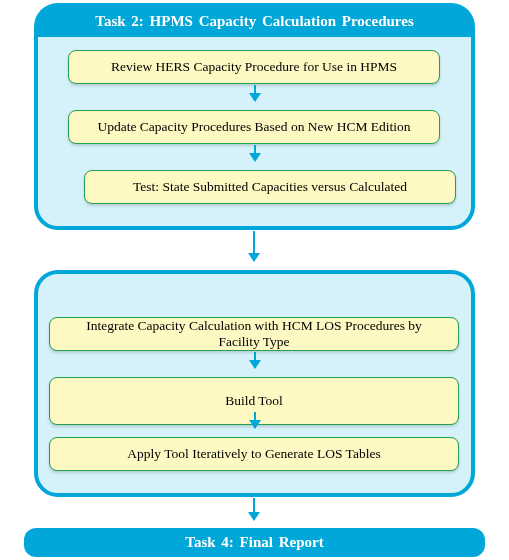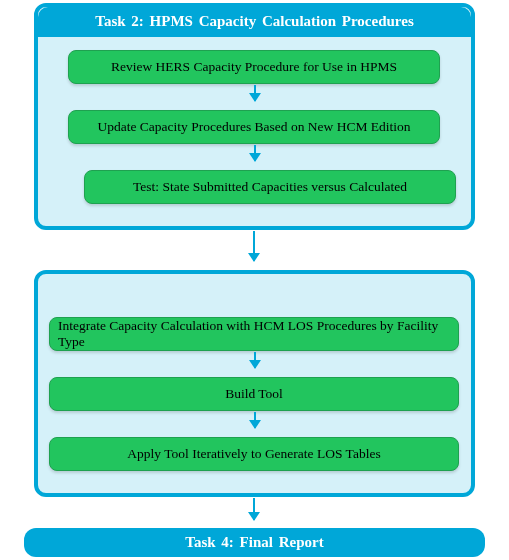--- a/index.html
+++ b/index.html
@@ -7,49 +7,49 @@
     padding: 0;
     width: 509px;
     height: 560px;
     font-family: "Times New Roman", serif;
     background: #fff;
     position: relative;
   }
   .task-block {
     position: absolute;
     border: 4px solid #00a7d8;
-    border-radius: 12px;
+    border-radius: 24px;
     background: #d5f1f9;
     box-sizing: border-box;
   }
   .task-header {
     background: #00a7d8;
     color: #fff;
     font-weight: bold;
     font-size: 15px;
     text-align: center;
     padding: 6px 0 7px 0;
     border-top-left-radius: 10px;
     border-top-right-radius: 10px;
     word-spacing: 2px;
   }
   .step {
     position: absolute;
-    background: #22c55e;
+    background: #fef9c3;
     border: 1px solid #1fa150;
     border-radius: 8px;
     box-shadow: 0 2px 3px rgba(0,0,0,0.15);
-    text-align: left;
+    text-align: center;
     font-size: 13.5px;
     color: #000;
     display: flex;
     align-items: center;
     justify-content: center;
     box-sizing: border-box;
-    padding: 0 8px;
+    padding: 0 18px;
   }
   .arrow {
     position: absolute;
     left: 50%;
     transform: translateX(-50%);
     width: 2px;
     background: #00a7d8;
   }
   .arrow::after {
     content: "";
@@ -90,20 +90,20 @@
   <div class="arrow" style="top:138px; height:16px;"></div>
   <div class="step" style="left:30px; top:163px; width:372px; height:34px;margin-left:16px;">Test:  State Submitted Capacities versus Calculated</div>
 </div>
 
 <div class="arrow" style="left:254px; top:231px; height:30px;"></div>
 
 <div class="task-block" style="left:34px; top:270px; width:441px; height:227px;">
 
   <div class="step" style="left:11px; top:43px; width:410px; height:34px;">Integrate Capacity Calculation with HCM LOS Procedures by Facility Type</div>
   <div class="arrow" style="top:78px; height:16px;"></div>
-  <div class="step" style="left:11px; top:103px; width:410px; height:34px;">Build Tool</div>
+  <div class="step" style="left:11px; top:103px; width:410px; height:48px;">Build Tool</div>
   <div class="arrow" style="top:138px; height:16px;"></div>
   <div class="step" style="left:11px; top:163px; width:410px; height:34px;">Apply Tool Iteratively to Generate LOS Tables</div>
 </div>
 
 <div class="arrow" style="left:254px; top:498px; height:22px;"></div>
 
 <div class="final-bar" style="left:24px; top:528px; width:461px; height:29px;">Task 4:  Final Report</div>
 
 </body></html>

